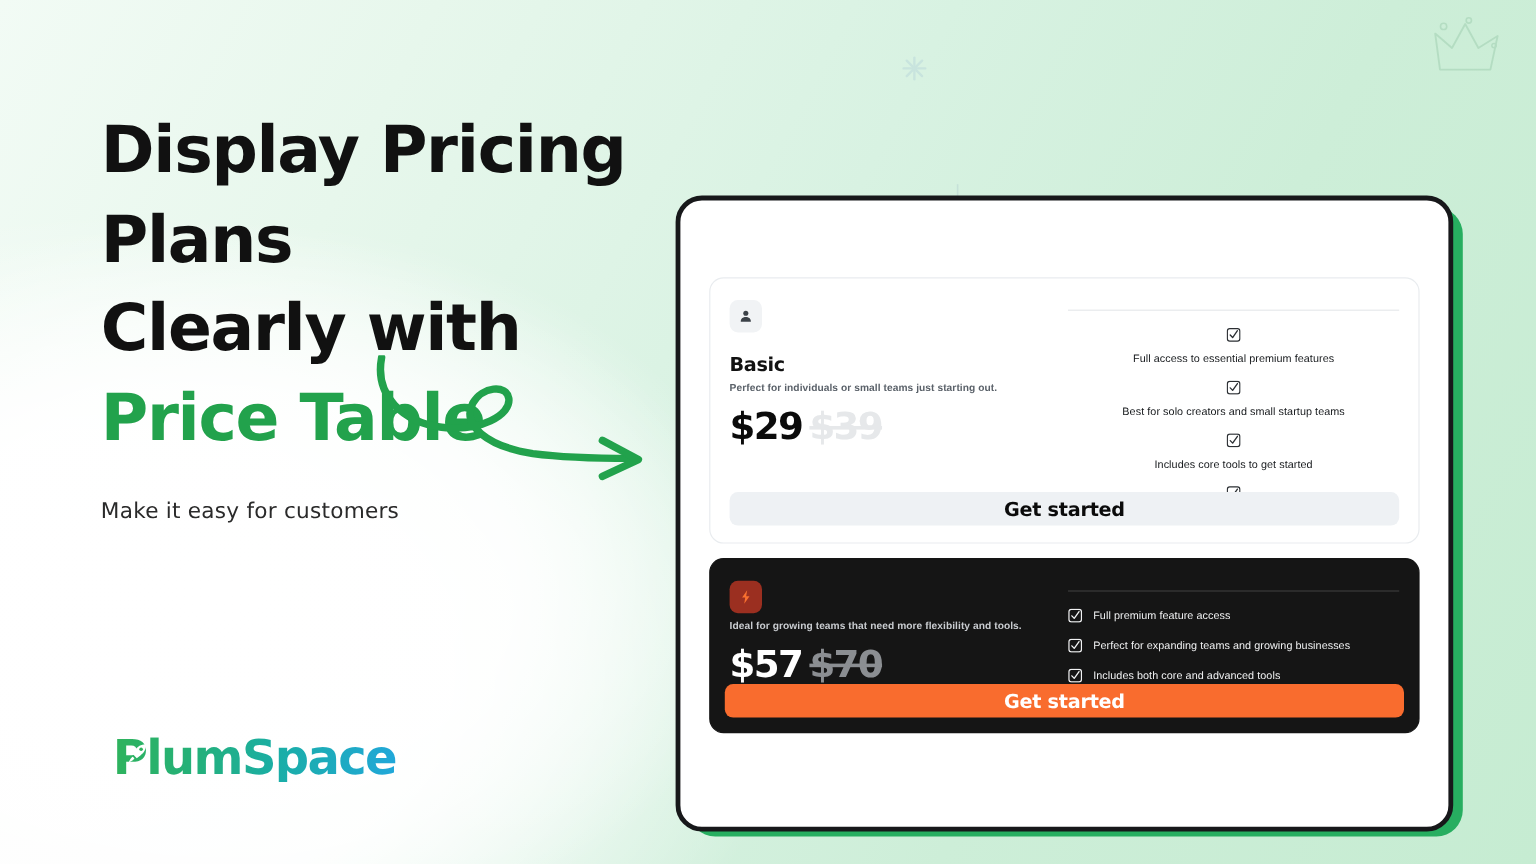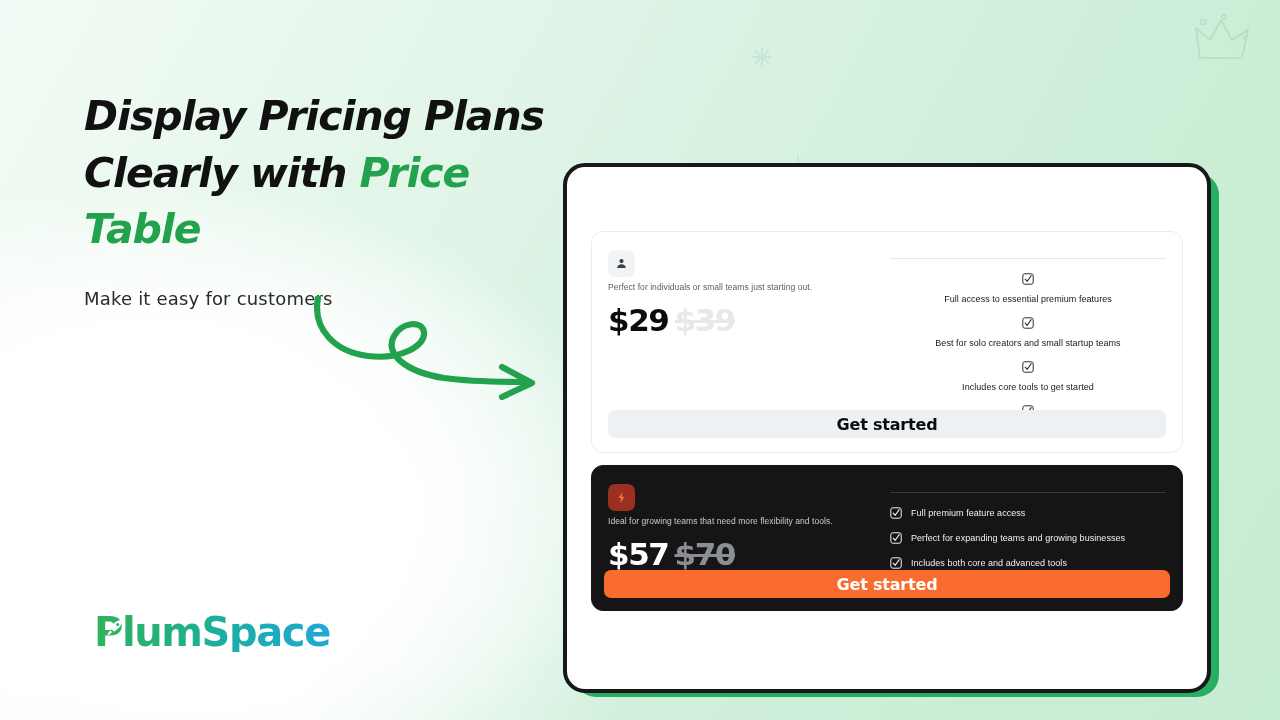--- a/index.html
+++ b/index.html
@@ -52,26 +52,25 @@
   }
 
   
   .left-col {
     position: absolute;
     left: 84px; top: 88px;
     width: 470px;
   }
   .headline {
     font-family: "DejaVu Sans", sans-serif;
-    font-size: 41px;
+    font-size: 54px;
     font-weight: bold;
     line-height: 1.38;
     letter-spacing: -1.1px;
     color: #111111;
-    font-style: italic;
   }
   .headline .accent { color: #22a24c; }
 
   .subhead {
     margin-top: 28px;
     font-family: "DejaVu Sans", sans-serif;
     font-size: 18px;
     line-height: 1.42;
     letter-spacing: 0.2px;
     color: #2a2a2a;
@@ -176,20 +175,21 @@
     letter-spacing: -0.3px;
   }
   .plan-basic .plan-name { color: #111111; }
   .plan-standart .plan-name { color: #ffffff; }
 
   .plan-desc {
     margin-top: 5px;
     font-size: 8.5px;
     line-height: 1.35;
     letter-spacing: 0.05px;
+    font-weight: bold;
   }
   .plan-basic .plan-desc { color: #5a6169; }
   .plan-standart .plan-desc { color: #c9ccd0; }
 
   .price-row {
     margin-top: 12px;
     display: flex;
     align-items: baseline;
     gap: 6px;
   }
@@ -320,20 +320,21 @@
   <div class="frame-inner">
 
     <div class="plan plan-basic">
       <div class="plan-left">
         <div class="plan-icon icon-basic">
           <svg viewBox="0 0 16 16" width="13" height="13">
             <circle cx="8" cy="5" r="2.6" fill="#3c4248"></circle>
             <path d="M2.8 13.6 C2.8 10.4 5.2 8.9 8 8.9 C10.8 8.9 13.2 10.4 13.2 13.6 Z" fill="#3c4248"></path>
           </svg>
         </div>
+        <div class="plan-name">Basic</div>
         <div class="plan-desc">Perfect for individuals or small teams just starting out.</div>
         <div class="price-row">
           <span class="price-now">$29</span>
           <span class="price-old">$39</span>
         </div>
       </div>
       <div class="plan-right">
         <div class="divider"></div>
         <ul class="feat-list">
           <li class="feat-item">

